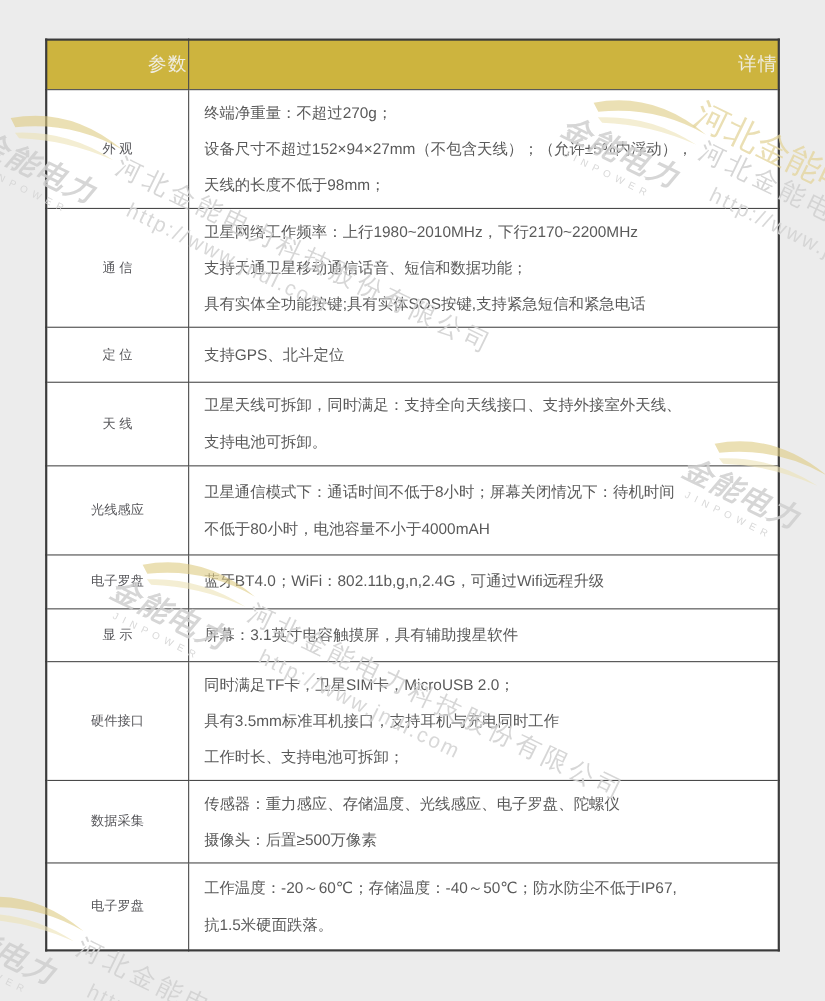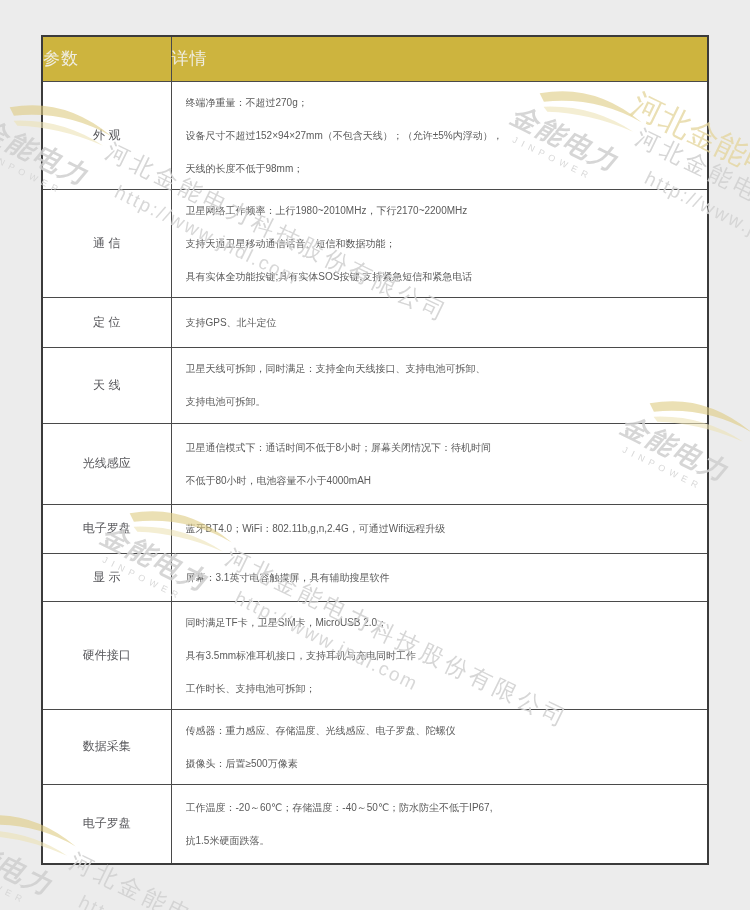--- a/index.html
+++ b/index.html
@@ -26,31 +26,31 @@
   table.spec th, table.spec td {
     border:1px solid #4A4A4A;
     vertical-align:middle;
   }
   tr.hrow { height:45px; }
   tr.hrow th {
     background:#CDB43E;
     color:#EFEDE2;
     font-size:17px;
     font-weight:normal;
-    text-align:left;
+    text-align:right;
     letter-spacing:1px;
   }
   td.param {
     text-align:center;
     color:#57575B;
     font-size:12px;
   }
   td.detail {
     color:#5A5A5A;
-    font-size:10px;
+    font-size:14px;
     padding:4px 8px 4px 14px;
   }
   td.detail .ln { line-height:33px; white-space:nowrap; overflow:hidden; }
   tr.h101 { height:101px; } tr.h95 { height:95px; } tr.h50 { height:50px; }
   tr.h76  { height:76px;  } tr.h81 { height:81px; } tr.h49 { height:49px; }
   tr.h48  { height:48px;  } tr.h103{ height:103px;} tr.h75 { height:75px; }
   tr.h80  { height:80px;  }
 
   
   .wm-layer {
@@ -114,21 +114,21 @@
     </tr>
     <tr class="h50">
       <td class="param">定 位</td>
       <td class="detail">
         <div class="ln">支持GPS、北斗定位</div>
       </td>
     </tr>
     <tr class="h76">
       <td class="param">天 线</td>
       <td class="detail">
-        <div class="ln">卫星天线可拆卸，同时满足：支持全向天线接口、支持电池可拆卸、</div>
+        <div class="ln">卫星天线可拆卸，同时满足：支持全向天线接口、支持外接室外天线、</div>
         <div class="ln">支持电池可拆卸。</div>
       </td>
     </tr>
     <tr class="h81">
       <td class="param">光线感应</td>
       <td class="detail">
         <div class="ln">卫星通信模式下：通话时间不低于8小时；屏幕关闭情况下：待机时间</div>
         <div class="ln">不低于80小时，电池容量不小于4000mAH</div>
       </td>
     </tr>

